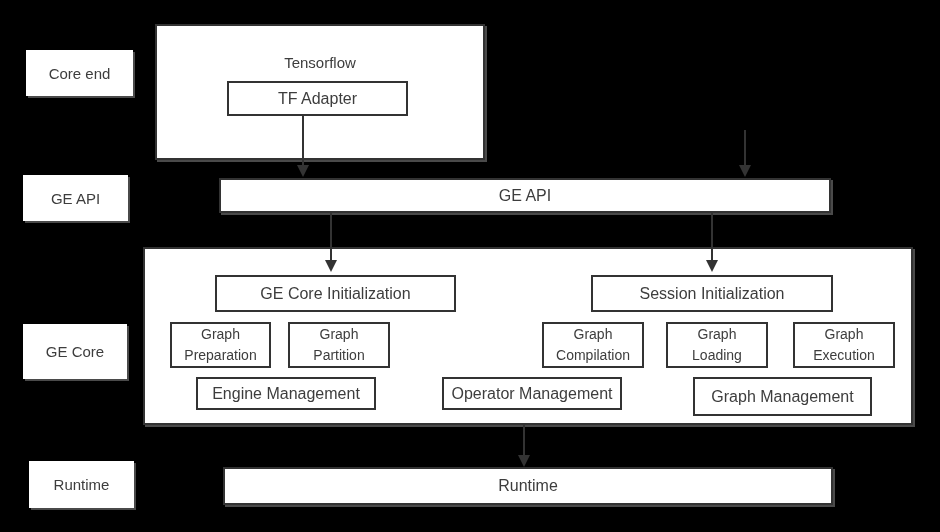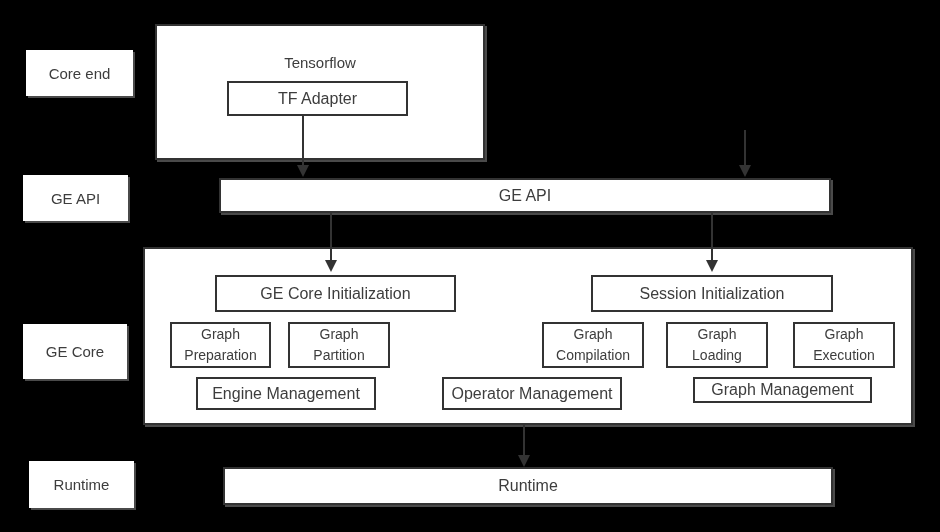--- a/index.html
+++ b/index.html
@@ -86,21 +86,21 @@
     <div class="whitebox bordered box-label" style="left:446px; top:26px; width:242px; height:37px;">Session Initialization</div>
 
     <div class="whitebox bordered stage-box" style="left:25px; top:73px; width:101px; height:46px;">Graph Preparation</div>
     <div class="whitebox bordered stage-box" style="left:143px; top:73px; width:102px; height:46px;">Graph Partition</div>
     <div class="whitebox bordered stage-box" style="left:397px; top:73px; width:102px; height:46px;">Graph Compilation</div>
     <div class="whitebox bordered stage-box" style="left:521px; top:73px; width:102px; height:46px;">Graph Loading</div>
     <div class="whitebox bordered stage-box" style="left:648px; top:73px; width:102px; height:46px;">Graph Execution</div>
 
     <div class="whitebox bordered box-label" style="left:51px; top:128px; width:180px; height:33px;">Engine Management</div>
     <div class="whitebox bordered box-label" style="left:297px; top:128px; width:180px; height:33px;">Operator Management</div>
-    <div class="whitebox bordered box-label" style="left:548px; top:128px; width:179px; height:26px;text-align:center;">Graph Management</div>
+    <div class="whitebox bordered box-label" style="left:548px; top:128px; width:179px; height:39px;text-align:center;">Graph Management</div>
   </div>
 
   <div class="whitebox shadow bordered box-label" style="left:223px; top:467px; width:610px; height:38px;">Runtime</div>
 
   <div class="arrow" style="left:302px; top:114px; height:51px;"></div>
   <div class="arrow" style="left:744px; top:130px; height:35px;"></div>
   <div class="arrow" style="left:330px; top:213px; height:47px;"></div>
   <div class="arrow" style="left:711px; top:213px; height:47px;"></div>
   <div class="arrow" style="left:523px; top:425px; height:30px;"></div>
 

